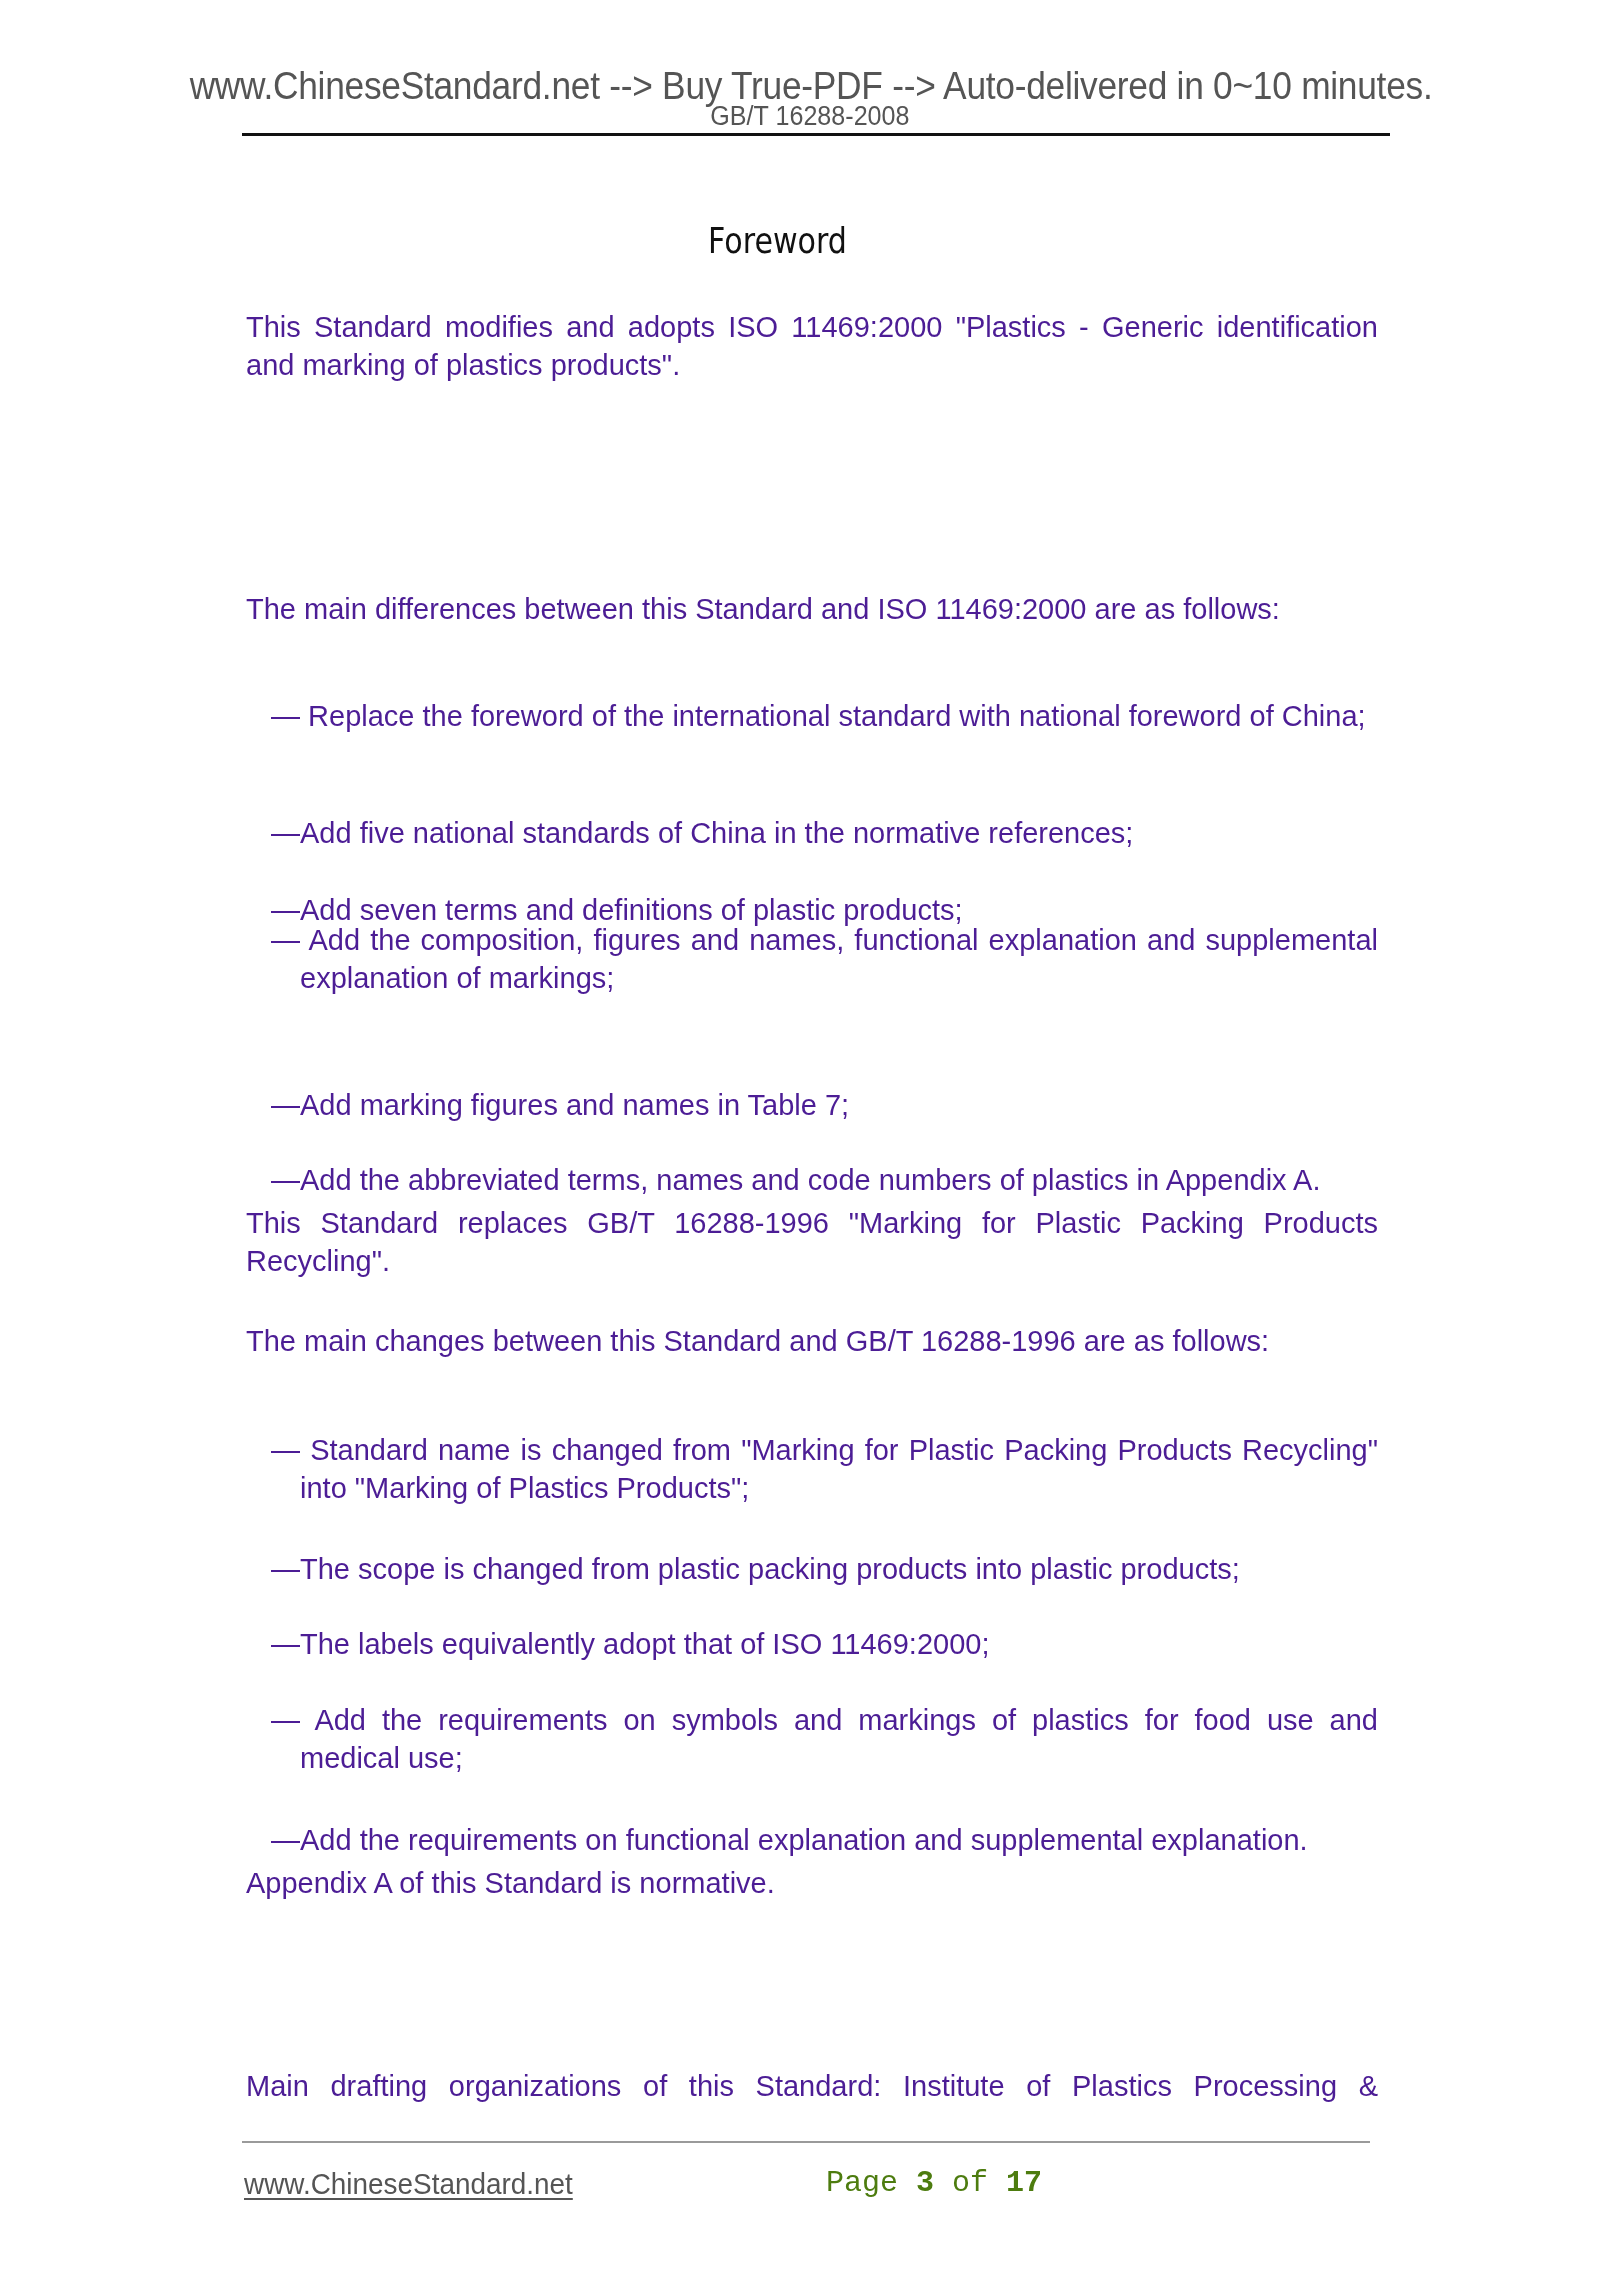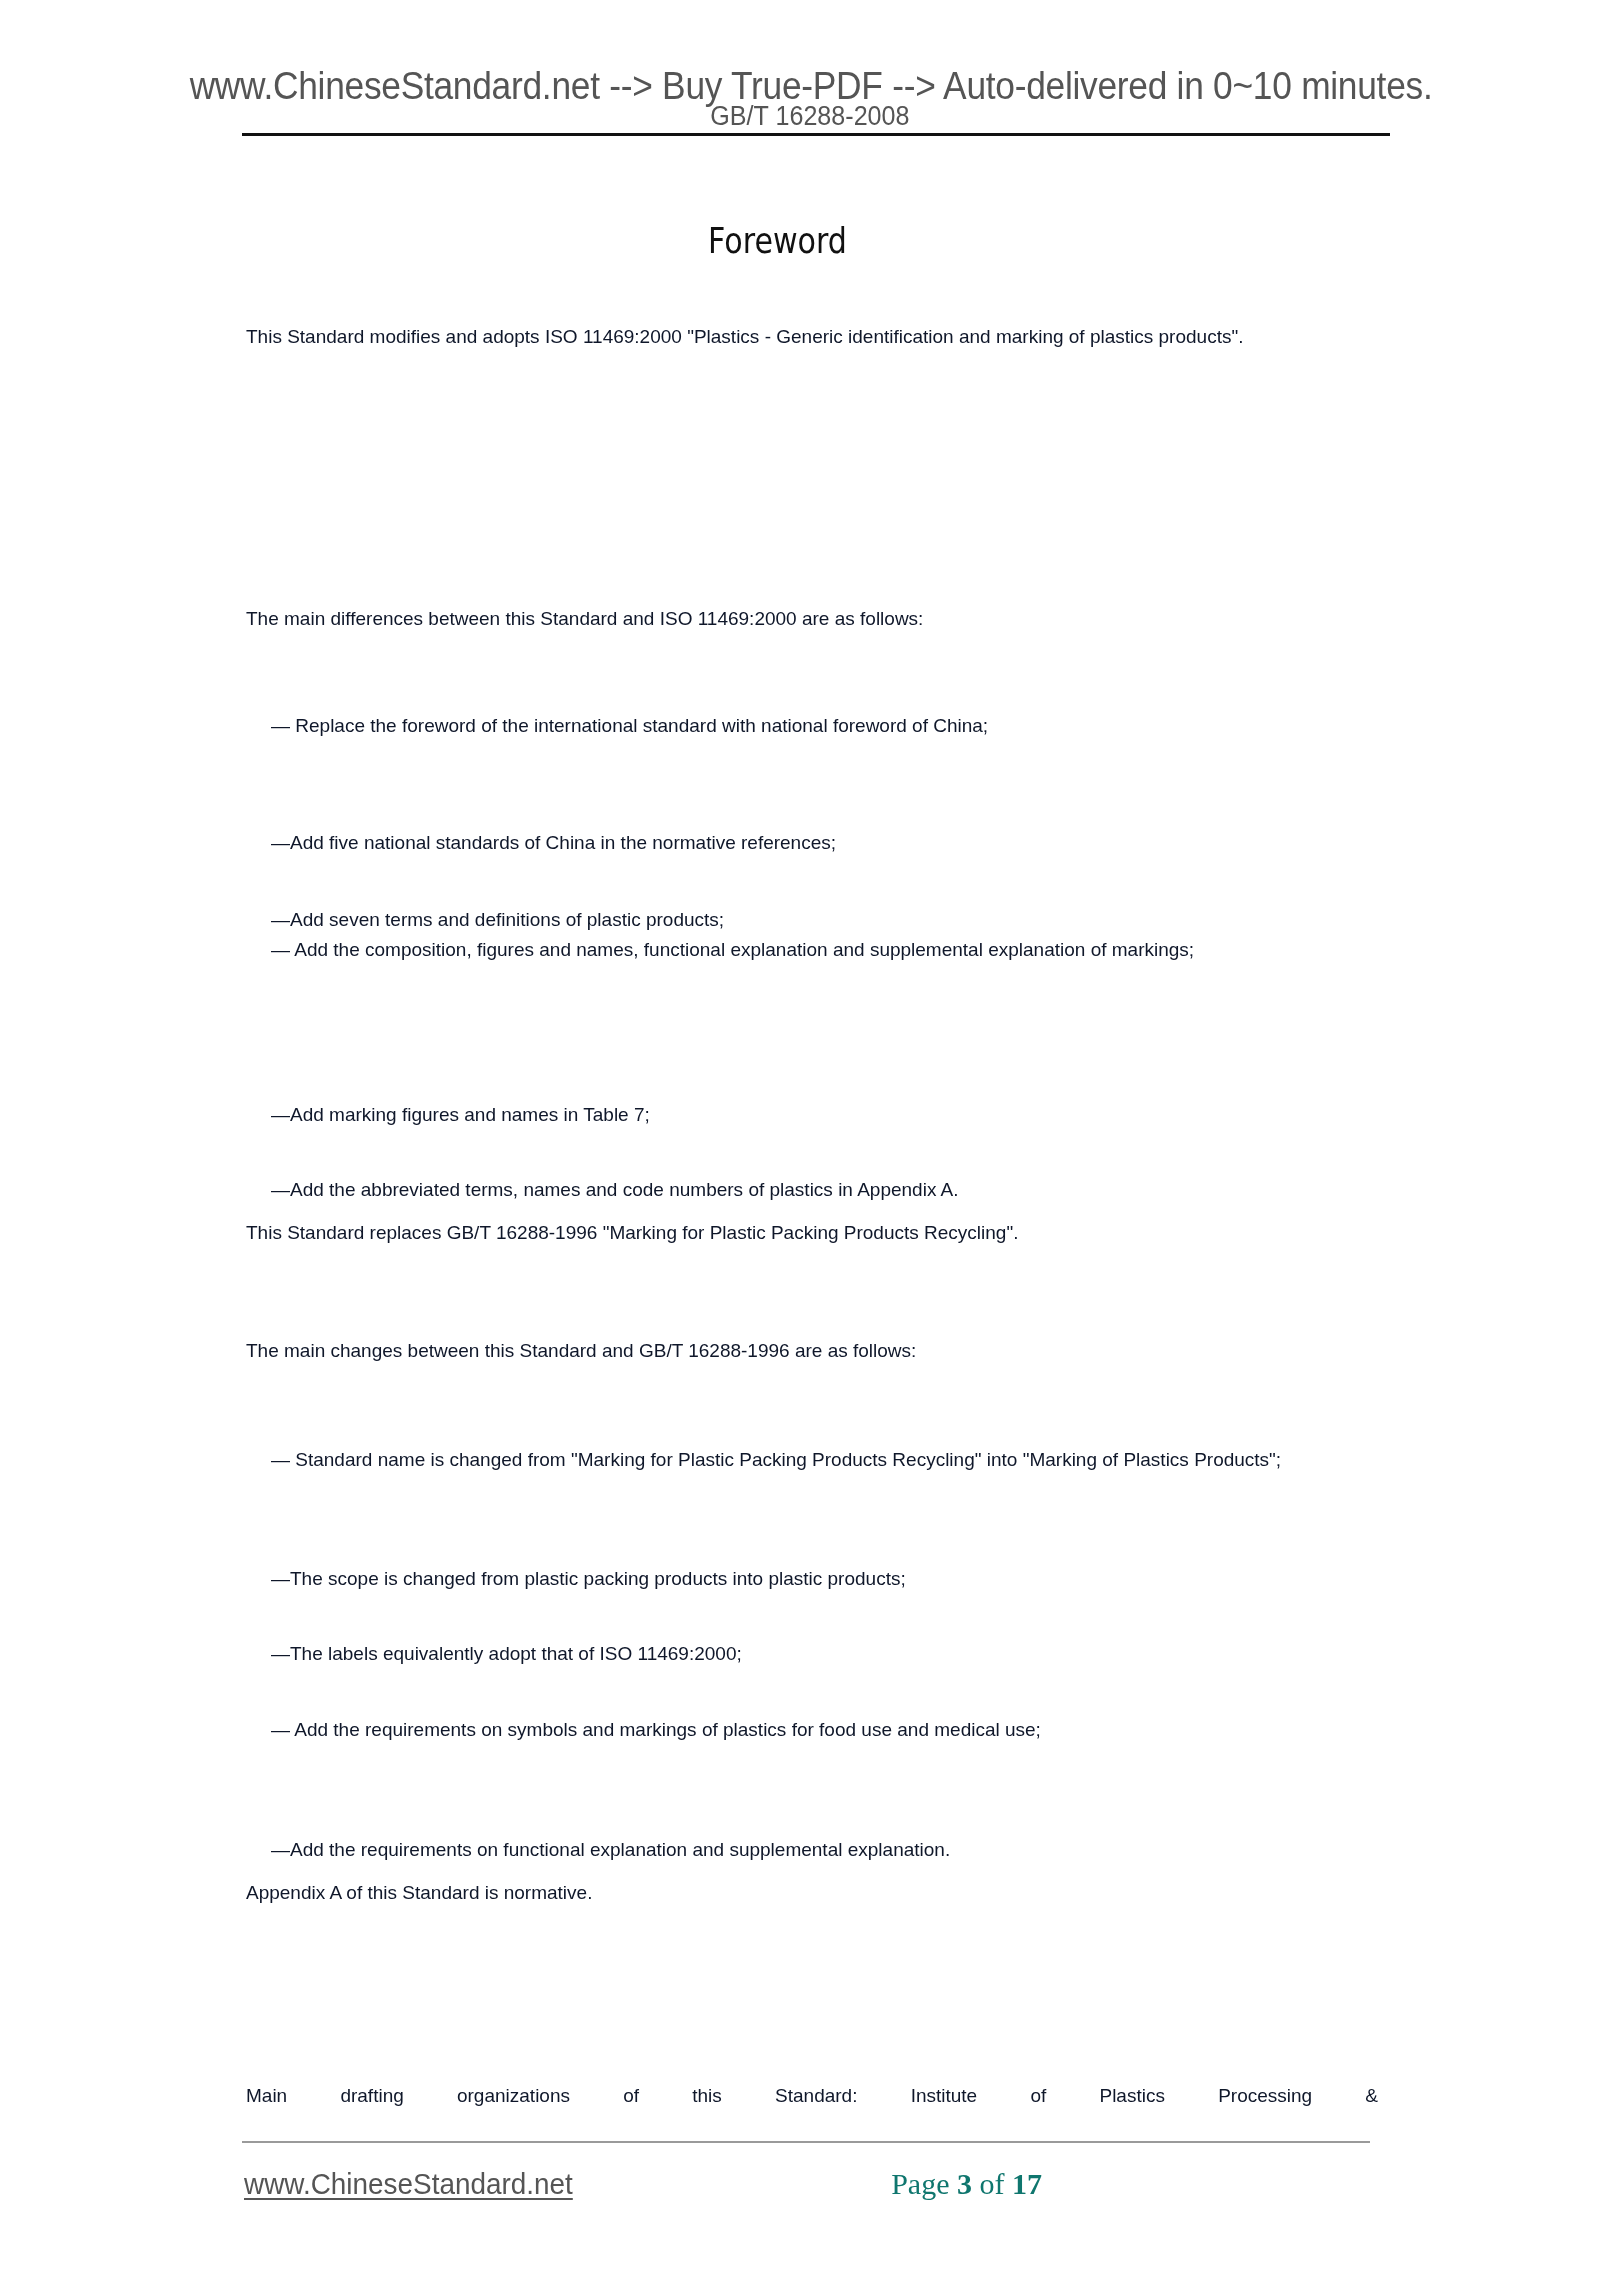--- a/index.html
+++ b/index.html
@@ -20,39 +20,39 @@
   .hdr-rule { position: absolute; left: 242px; width: 1148px; top: 133px; height: 2.5px; background: #111; }
 
   .title {
     position: absolute; left: 0; width: 1623px; top: 218px; text-align: center;
     font-family: "DejaVu Sans", sans-serif; font-size: 35px; line-height: 47px; color: #111;
     transform: scaleX(0.86); transform-origin: 569px 0;
   }
 
   .blk {
     position: absolute; left: 246px; width: 1132px;
-    font-family: "Liberation Sans", sans-serif; font-size: 19px; line-height: 58px;
-    color: #0f172a; text-align: justify; text-align-last: left;
+    font-family: "Liberation Sans", sans-serif; font-size: 29px; line-height: 38px;
+    color: #4c1d95; text-align: justify; text-align-last: left;
   }
   .li { left: 271px; width: 1107px; padding-left: 0; }
   .li .dash { display: inline; }
   .li .txt { }
   .li.hang { text-indent: -29px; padding-left: 29px; width: 1078px; margin-top: 32px; }
 
   .ftr-rule { position: absolute; left: 242px; width: 1128px; top: 2141px; height: 1.7px; background: #9a9a9a; }
   .ftr-link {
     position: absolute; left: 244px; top: 2166px;
     font-family: "Liberation Sans", sans-serif; font-size: 30px; line-height: 35px;
     color: #555555; text-decoration: underline; text-decoration-thickness: 1.7px; text-underline-offset: 4.2px;
     transform: scaleX(0.93); transform-origin: 0 0; white-space: nowrap;
   }
   .ftr-page {
     position: absolute; right: 258px; top: 2166px;
-    font-family: Liberation Serif, serif; font-size: 30px; line-height: 35px;
-    color: #0f766e; white-space: nowrap;
+    font-family: Liberation Mono, monospace; font-size: 30px; line-height: 35px;
+    color: #4d7c0f; white-space: nowrap;
   }
   .ftr-page b { font-weight: bold; }
 </style>
 </head>
 <body>
 
 <div class="page">
 
   <div class="hdr-line1">www.ChineseStandard.net --&gt; Buy True-PDF --&gt; Auto-delivered in 0~10 minutes.</div>
   <div class="hdr-line2">GB/T 16288-2008</div>

